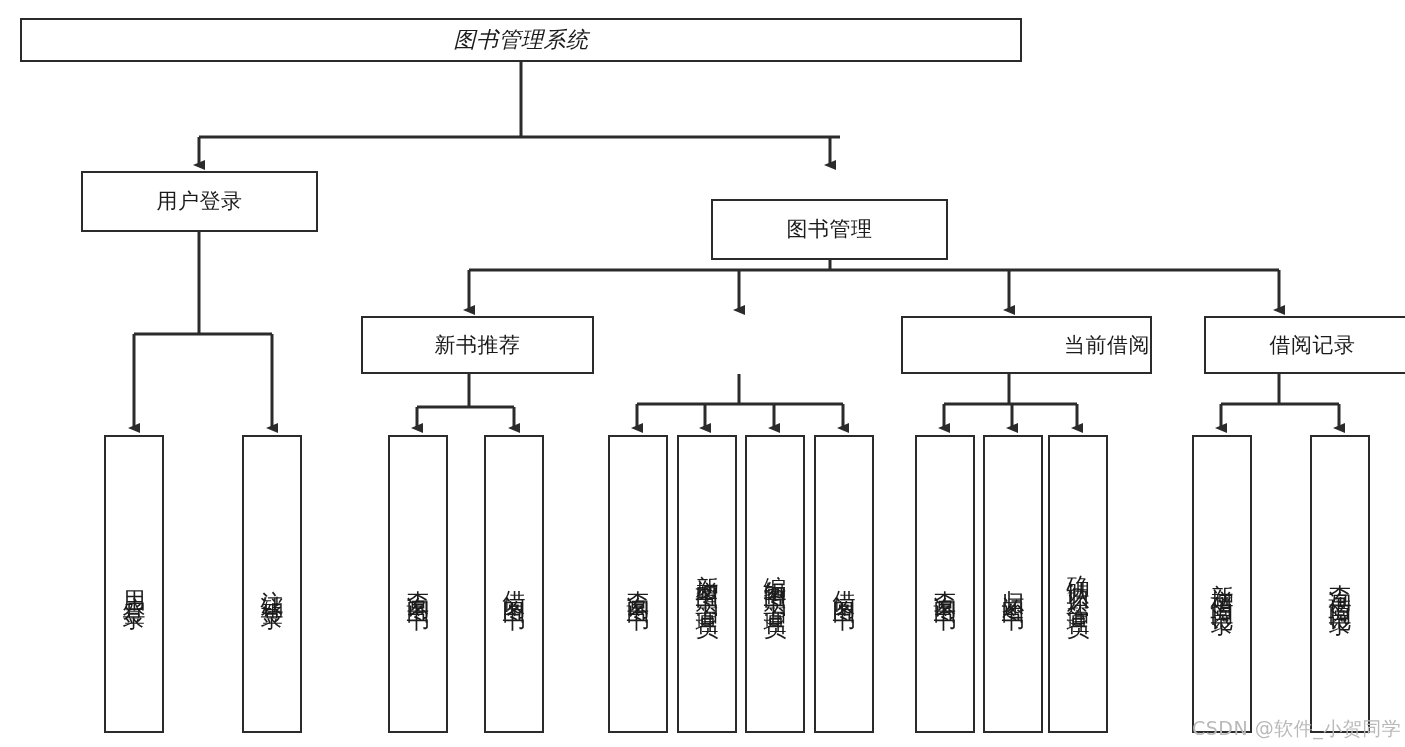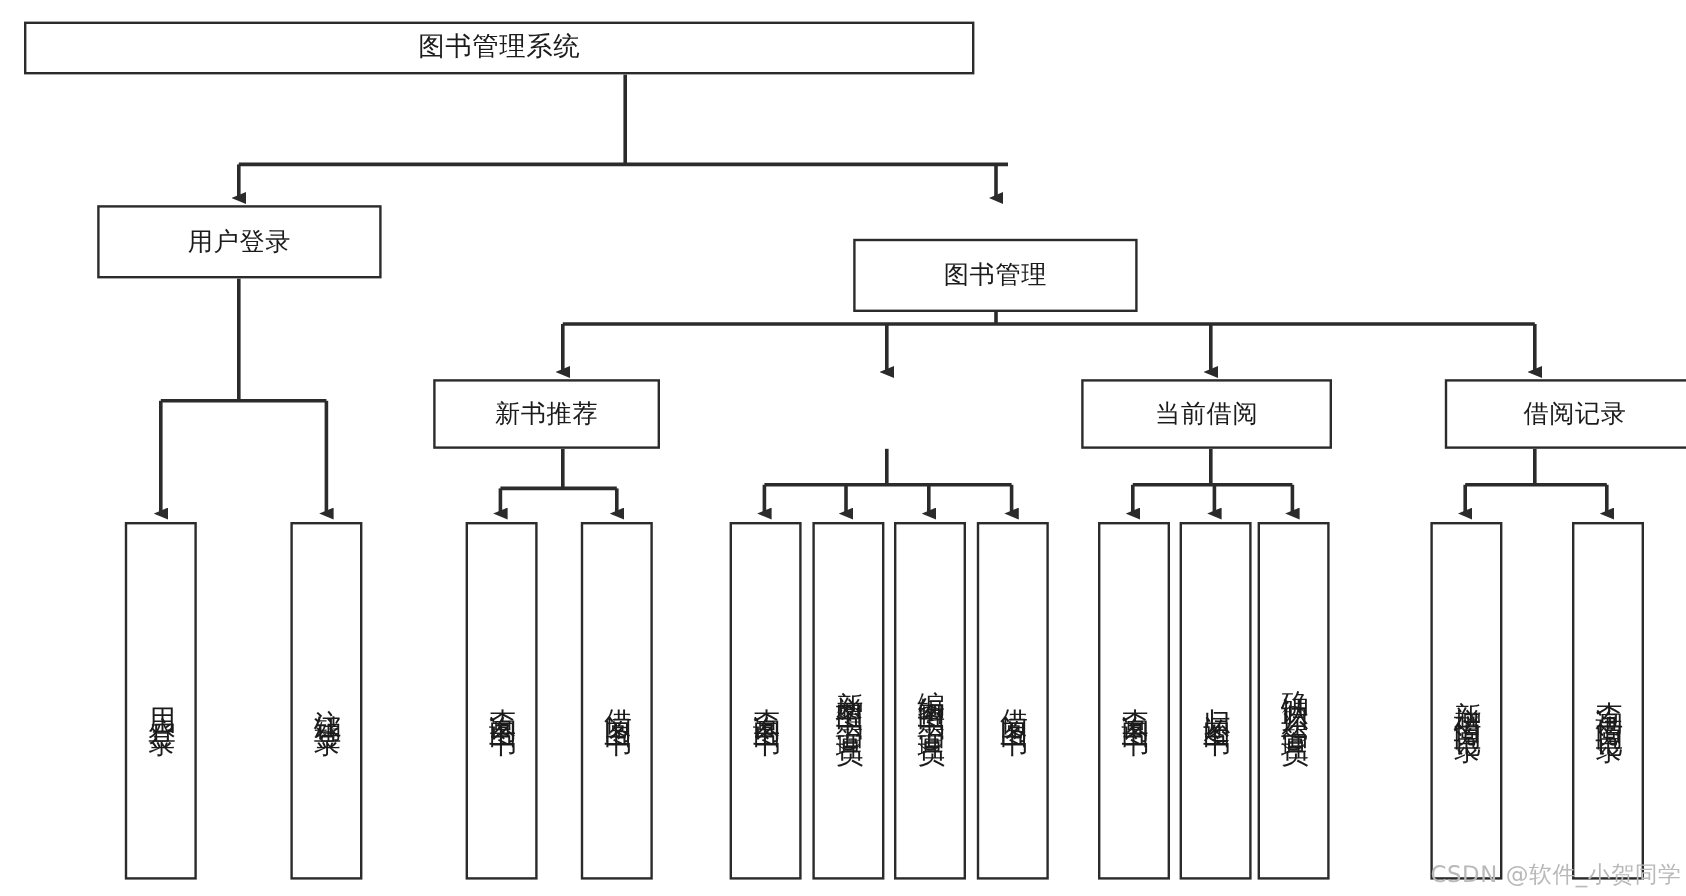--- a/index.html
+++ b/index.html
@@ -122,35 +122,35 @@
       <path d="M1012,404 L1012,428" marker-end="url(#arrow)"></path>
       <path d="M1077,404 L1077,428" marker-end="url(#arrow)"></path>
 
       <path d="M1279,374 L1279,404"></path>
       <path d="M1221,404 L1339,404"></path>
       <path d="M1221,404 L1221,428" marker-end="url(#arrow)"></path>
       <path d="M1339,404 L1339,428" marker-end="url(#arrow)"></path>
     </g>
   </svg>
 
-  <div class="node horiz root" style="left:20px; top:18px; width:792px; height:44px;">
+  <div class="node horiz root" style="left:20px; top:18px; width:1002px; height:44px;font-style:italic;">
     <span class="node-label">图书管理系统</span>
   </div>
 
   <div class="node horiz" style="left:81px; top:171px; width:237px; height:61px;">
     <span class="node-label">用户登录</span>
   </div>
   <div class="node horiz" style="left:711px; top:171px; width:237px; height:61px;margin-top:28px;">
     <span class="node-label">图书管理</span>
   </div>
 
-  <div class="node horiz" style="left:361px; top:316px; width:189px; height:58px;">
+  <div class="node horiz" style="left:361px; top:316px; width:233px; height:58px;">
     <span class="node-label">新书推荐</span>
   </div>
-  <div class="node horiz" style="left:901px; top:316px; width:209px; height:58px;">
+  <div class="node horiz" style="left:901px; top:316px; width:251px; height:58px;justify-content:flex-end;">
     <span class="node-label">当前借阅</span>
   </div>
   <div class="node horiz" style="left:1204px; top:316px; width:217px; height:58px;">
     <span class="node-label">借阅记录</span>
   </div>
 
   <div class="node vert" style="left:104px; top:435px; width:60px; height:298px;">
     <span class="node-label">用户登录</span>
   </div>
   <div class="node vert" style="left:242px; top:435px; width:60px; height:298px;">

